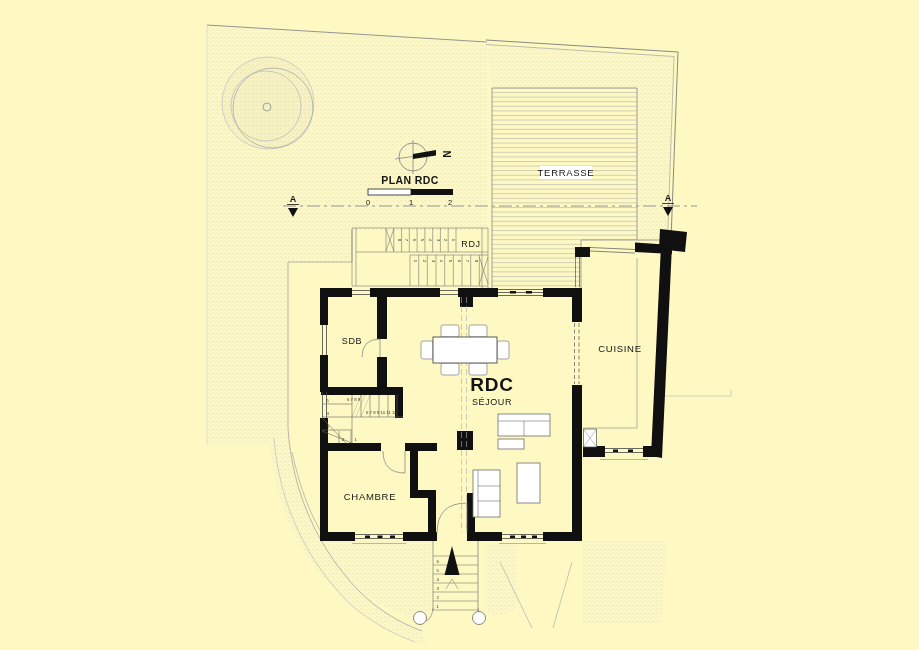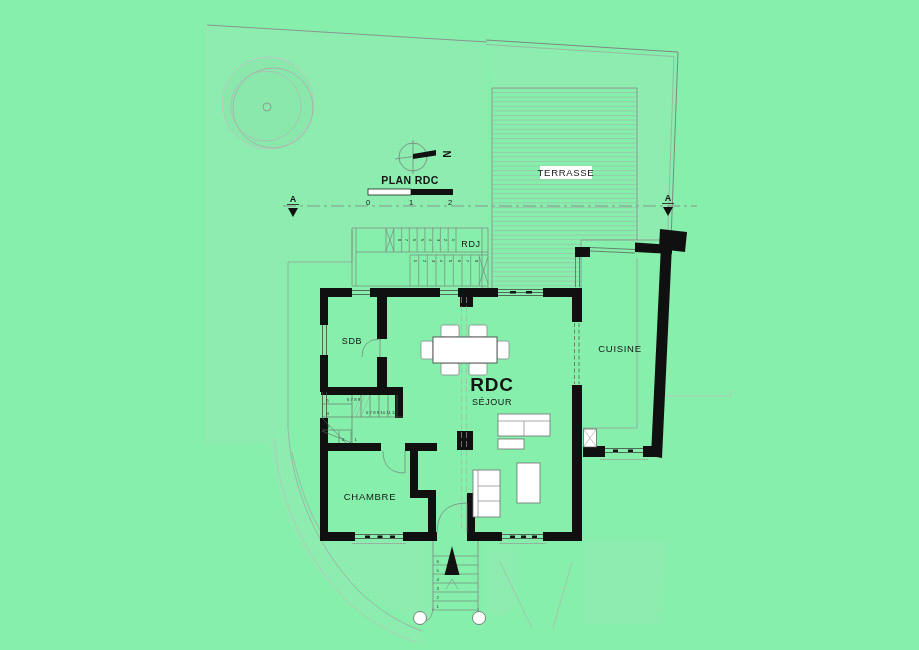--- a/index.html
+++ b/index.html
@@ -1,16 +1,16 @@
 <!DOCTYPE html>
 <html><head>
 <meta charset="utf-8">
 <style>
   html,body{margin:0;padding:0;background:#ffffff;}
-  .stage{position:relative;width:919px;height:650px;background:#86efac;overflow:hidden;}
+  .stage{position:relative;width:919px;height:650px;background:#fef9c3;overflow:hidden;}
   svg{display:block;}
   text{font-family:"Liberation Sans", sans-serif;fill:#141414;}
   .t-title{font-size:10.5px;font-weight:700;letter-spacing:.4px;}
   .t-room{font-size:9.5px;letter-spacing:.7px;}
   .t-room-s{font-size:9px;letter-spacing:.6px;}
   .t-big{font-size:19px;font-weight:800;letter-spacing:.8px;}
   .t-tick{font-size:7.5px;}
   .t-sec{font-size:9px;font-weight:700;}
   .t-tiny{font-size:4.3px;fill:#333;}
   .t-n{font-size:10px;font-weight:700;}

